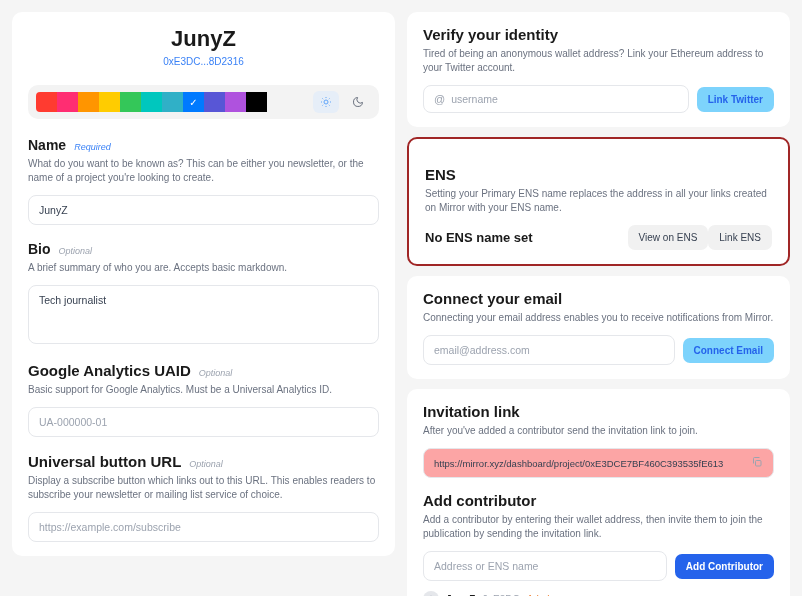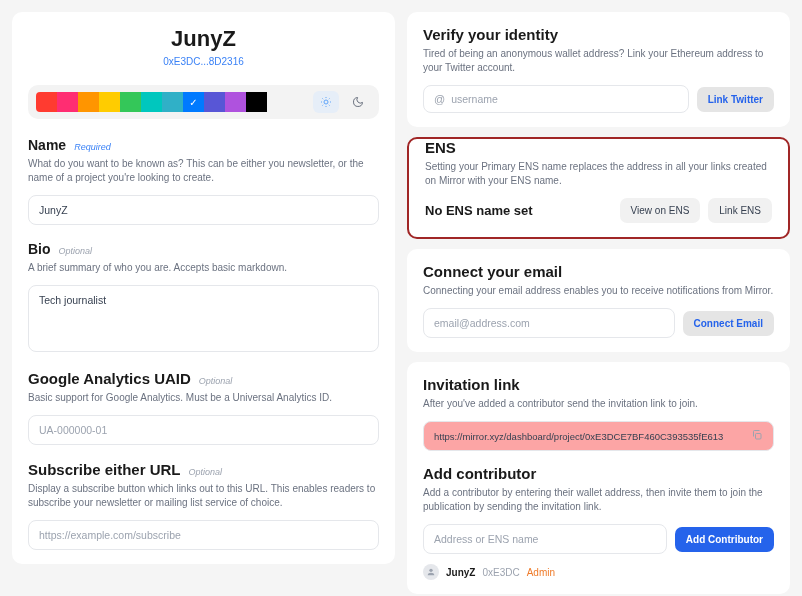--- a/index.html
+++ b/index.html
@@ -90,38 +90,38 @@
     width: 100%;
     border: 1px solid #e5e7eb;
     border-radius: 8px;
     padding: 8px 10px;
     font-size: 10.5px;
     color: #374151;
     background: #fff;
     font-family: inherit;
   }
   .input::placeholder { color: #9ca3af; }
-  textarea.input { resize: none; height: 67px; }
+  textarea.input { resize: none; height: 59px; }
   .field-block { margin-bottom: 16px; }
   .field-block:last-child { margin-bottom: 0; }
   .h-row {
     display: flex;
     align-items: center;
     gap: 8px;
   }
   .btn {
     border: none;
     border-radius: 7px;
     padding: 7px 11px;
     font-size: 10px;
     font-weight: 600;
     cursor: pointer;
     white-space: nowrap;
   }
-  .btn.light-blue { background: #e5e5e5; color: #2563eb; }
+  .btn.light-blue { background: #7dd3fc; color: #2563eb; }
   .btn.gray { background: #f1f1f1; color: #374151; font-weight: 500; }
   .btn.blue { background: #2563eb; color: #fff; }
   .username-input-wrap {
     flex: 1;
     display: flex;
     align-items: center;
     gap: 6px;
     border: 1px solid #e5e7eb;
     border-radius: 8px;
     padding: 7px 10px;
@@ -132,33 +132,33 @@
     border: none;
     outline: none;
     width: 100%;
     font-size: 10.5px;
     color: #374151;
     font-family: inherit;
   }
   .username-input-wrap input::placeholder { color: #9ca3af; }
   .ens-card {
     border: 2px solid #a02626;
-    padding: 0 16px 14px;
+    padding: 27px 16px 14px;
   }
   .ens-status {
     display: flex;
     align-items: center;
     justify-content: space-between;
     margin-top: 8px;
   }
   .ens-status-text {
     font-size: 13px;
     font-weight: 700;
   }
-  .ens-btns { display: flex; gap: 8px; justify-content: space-between; }
+  .ens-btns { display: flex; gap: 0; justify-content: space-between; }
   .invite-input {
     display: flex;
     align-items: center;
     border: 1px solid #e5e7eb;
     border-radius: 8px;
     padding: 7px 10px;
     font-size: 9.5px;
     color: #374151;
     background: #fca5a5;
   }
@@ -242,21 +242,21 @@
         <div class="section-title big">
           <span>Google Analytics UAID</span>
           <span class="tag opt">Optional</span>
         </div>
         <div class="desc">Basic support for Google Analytics. Must be a Universal Analytics ID.</div>
         <input class="input" placeholder="UA-000000-01" style="">
       </div>
 
       <div class="field-block">
         <div class="section-title big">
-          <span>Subscribe either URL</span>
+          <span>Universal button URL</span>
           <span class="tag opt">Optional</span>
         </div>
         <div class="desc">Display a subscribe button which links out to this URL. This enables readers to subscribe your newsletter or mailing list service of choice.</div>
         <input class="input" placeholder="https://example.com/subscribe" style="">
       </div>
     </div>
   </div>
 
   <div class="col">
     <div class="card">

